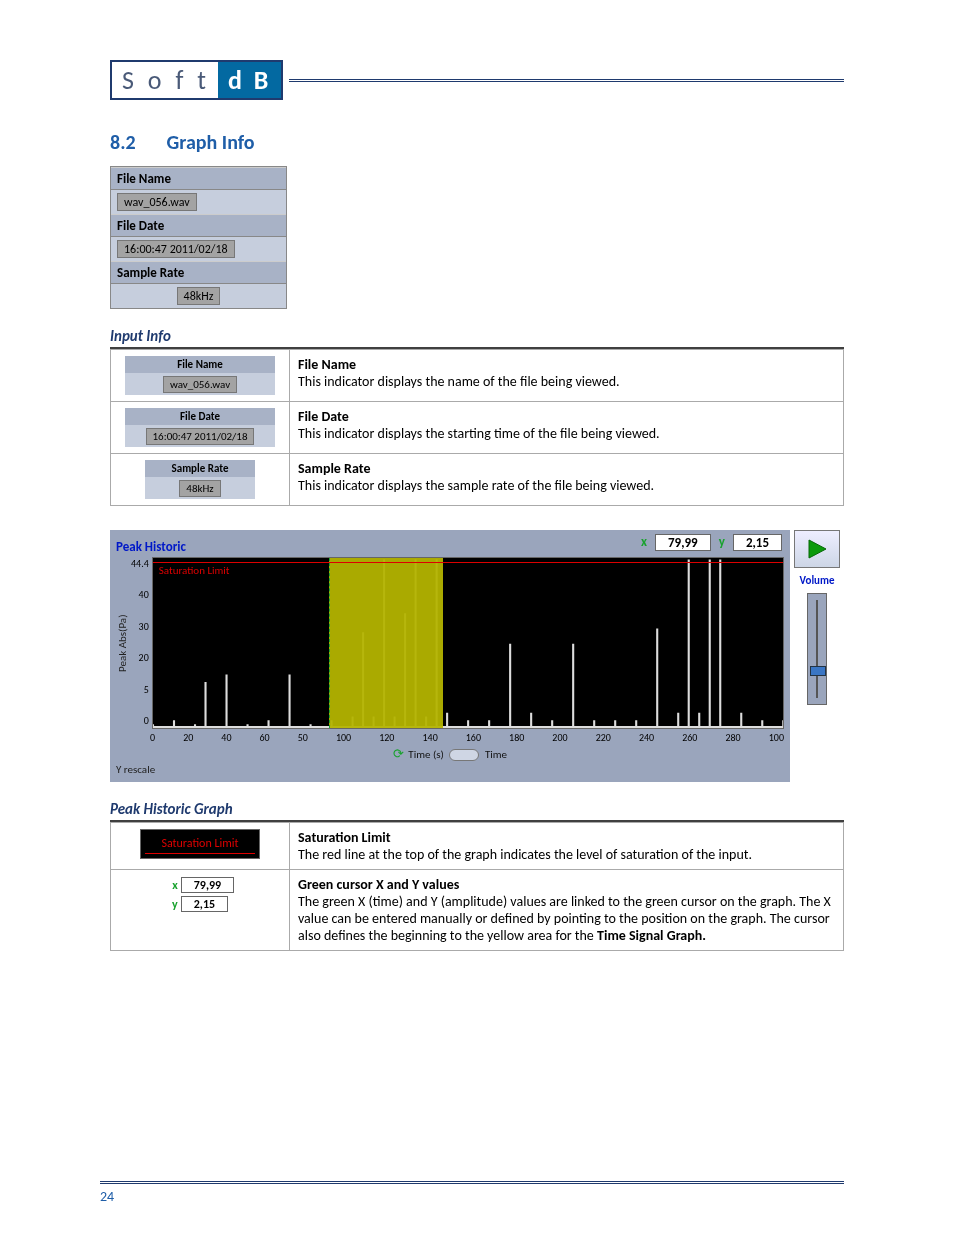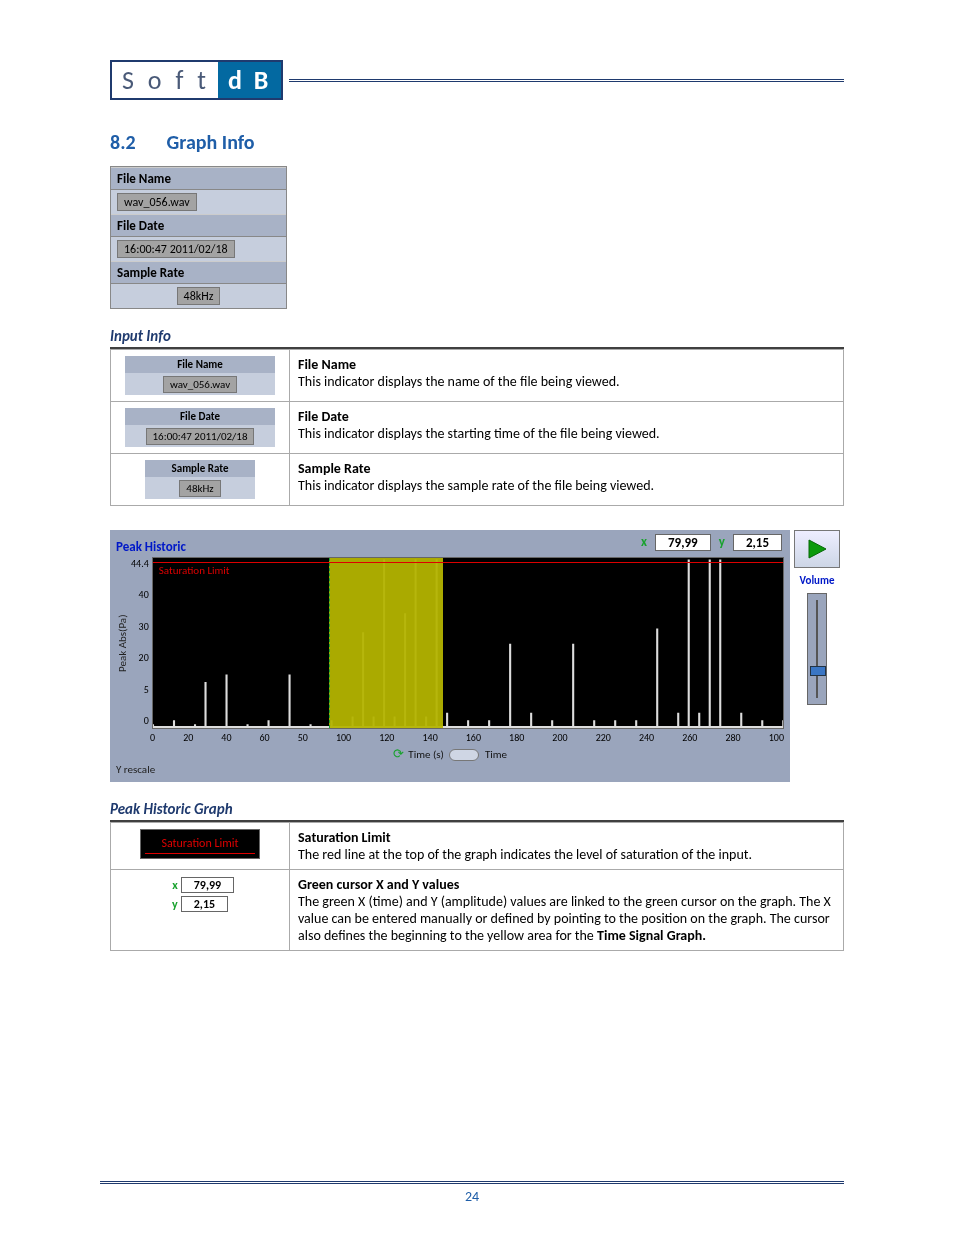--- a/index.html
+++ b/index.html
@@ -51,21 +51,21 @@
   .vol .rail{position:absolute;left:8px;top:6px;bottom:6px;width:2px;background:#555}
   .vol .thumb{position:absolute;left:2px;width:14px;height:8px;background:#3a76c4;border:1px solid #234;top:72px}
   .satchip{width:120px;margin:0 auto}
   .satchip .bar{background:#000;border:1px solid #666;padding:4px;text-align:center}
   .satchip .red{color:#d00;font-size:12px}
   .satchip .line{border-top:1px solid #d00;margin-top:2px}
   .xybox{display:inline-flex;flex-direction:column;gap:3px}
   .xybox .row{display:flex;align-items:center;gap:3px;font-size:12px}
   .xybox .row .l{color:#19a22e;font-weight:bold;width:12px;text-align:right}
   .xybox .row .v{background:#fff;border:1px solid #666;padding:0 12px;font-weight:bold}
-  .footer{position:absolute;bottom:30px;left:100px;right:110px;border-top:3px double #1f3a6e;text-align:center;color:#1f5ea8;font-size:14px;padding-top:4px}
+  .footer{position:absolute;bottom:30px;left:100px;right:110px;border-top:3px double #1f3a6e;text-align:left;color:#1f5ea8;font-size:14px;padding-top:4px}
 </style>
 </head>
 <body>
 
 <div class="page">
 
   <div class="logo-line">
     <div class="logo-box">
       <span class="logo-left">S o f t</span>
       <span class="logo-right">d B</span>

